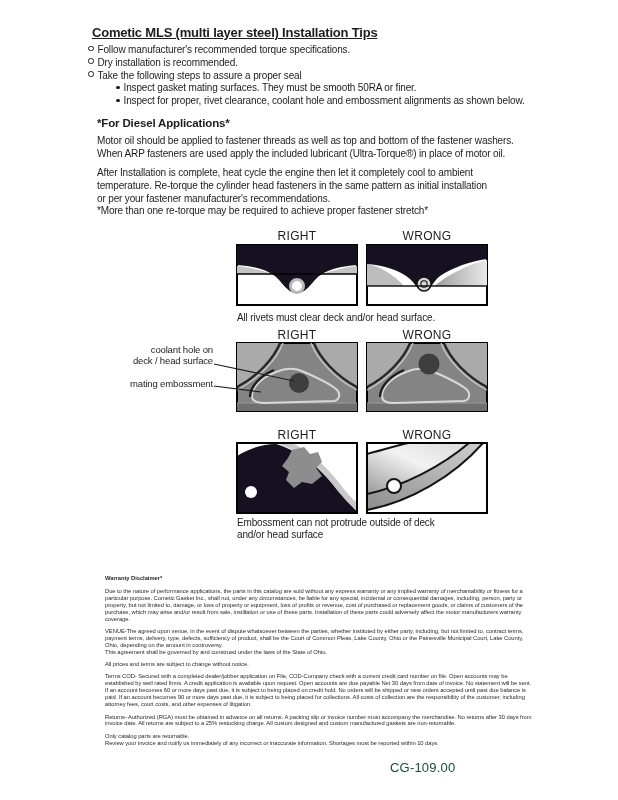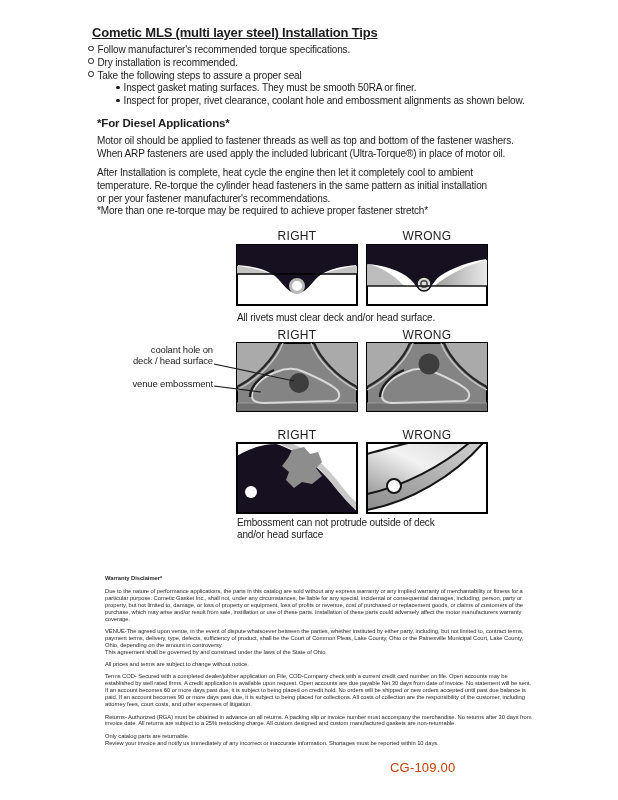--- a/index.html
+++ b/index.html
@@ -19,21 +19,21 @@
   .p1{top:134px;} .p2{top:166px;} .p3{top:204px;}
   .dg-label{position:absolute;width:122px;text-align:center;font-size:12px;letter-spacing:0.3px;}
   .dg-caption{position:absolute;left:237px;font-size:10px;line-height:12px;white-space:pre-line;}
   .dg-svg{position:absolute;width:122px;}
   .side-label{position:absolute;font-size:9.5px;text-align:left;white-space:nowrap;}
   .overlay{position:absolute;left:205px;top:338px;width:110px;height:62px;z-index:5;}
   .legal{position:absolute;left:105px;top:575px;width:430px;font-size:5.8px;line-height:6.9px;
          letter-spacing:-0.05px;color:#2a2a2c;}
   .legal-h{font-weight:bold;margin-bottom:6px;}
   .legal-p{margin-bottom:5.5px;white-space:pre-line;}
-  .footer-code{position:absolute;left:390px;top:760px;font-size:13px;letter-spacing:0.2px;color:#c2410c;}
+  .footer-code{position:absolute;left:390px;top:760px;font-size:13px;letter-spacing:0.2px;color:#14532d;}
 </style>
 </head>
 <body>
 
 <div class="page">
 
   <div class="title">Cometic MLS (multi layer steel) Installation Tips</div>
 
   <div class="bullets">
     <div class="b-line"><span class="o-mark"></span><span>Follow manufacturer's recommended torque specifications.</span></div>
@@ -79,21 +79,21 @@
     <line x1="1" y1="42" x2="121" y2="42" stroke="#141414" stroke-width="1.6"></line>
   </svg>
 
   <div class="dg-caption" style="top:312px;">All rivets must clear deck and/or head surface.</div>
 
   <div class="dg-label" style="left:236px;top:328px;">RIGHT</div>
   <div class="dg-label" style="left:366px;top:328px;">WRONG</div>
 
   <div class="side-label" style="right:405px;top:344px;">coolant hole on</div>
   <div class="side-label" style="right:405px;top:355px;">deck / head surface</div>
-  <div class="side-label" style="right:405px;top:378px;">venue embossment</div>
+  <div class="side-label" style="right:405px;top:378px;">mating embossment</div>
 
   <svg class="overlay" viewBox="0 0 110 62">
     <line x1="9" y1="26" x2="89" y2="43" stroke="#1d1d1f" stroke-width="1.2"></line>
     <line x1="9" y1="48" x2="56" y2="54" stroke="#1d1d1f" stroke-width="1.2"></line>
   </svg>
 
   <svg class="dg-svg" style="left:236px;top:342px;height:70px;" viewBox="0 0 122 70">
     <rect x="1" y="1" width="120" height="68" fill="#848484" stroke="#000" stroke-width="2"></rect>
     <path d="M1,1 H44 C38,16 22,34 1,45 Z" fill="#aaaaaa"></path>
     <path d="M121,1 H78 C84,16 100,34 121,45 Z" fill="#aaaaaa"></path>

